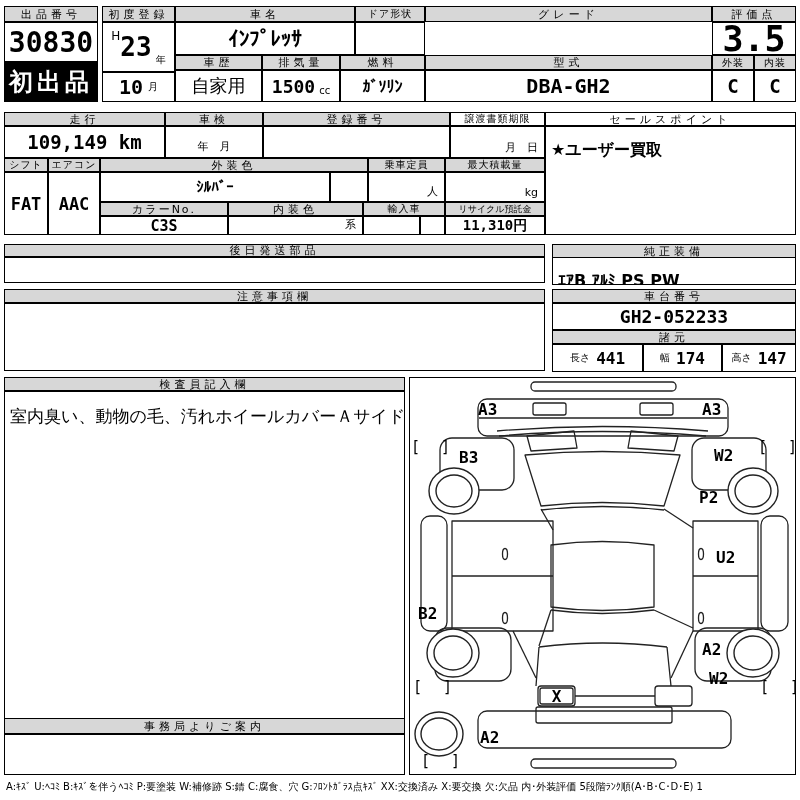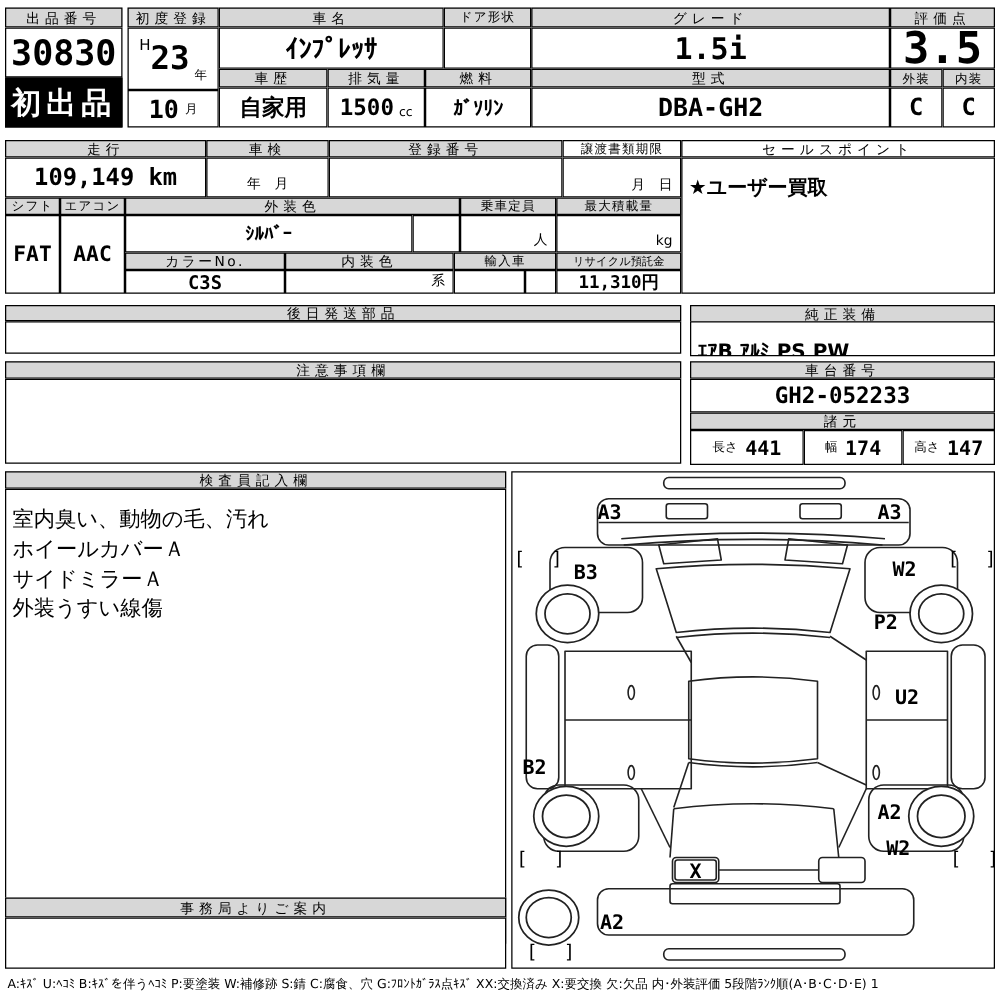--- a/index.html
+++ b/index.html
@@ -52,27 +52,26 @@
       <span class="unit-s" style="margin-left:5px">月</span>
   </div>
 
   <div class="a h" style="left:175px;top:6px;width:180px;height:16px">車名</div>
   <div class="a c" style="left:175px;top:22px;width:180px;height:33px;font-size:21px;font-weight:bold">ｲﾝﾌﾟﾚｯｻ</div>
 
   <div class="a h tight" style="left:355px;top:6px;width:70px;height:16px">ドア形状</div>
   <div class="a c" style="left:355px;top:22px;width:70px;height:33px"></div>
 
   <div class="a h" style="left:425px;top:6px;width:287px;height:16px">グレード</div>
-  <div class="a c num" style="left:425px;top:22px;width:287px;height:33px;font-size:24px">1.5i</div>
 
   <div class="a h" style="left:712px;top:6px;width:84px;height:16px">評価点</div>
   <div class="a c num" style="left:712px;top:22px;width:84px;height:33px;font-size:35px">3.5</div>
 
   <div class="a h" style="left:175px;top:55px;width:87px;height:15px">車歴</div>
-  <div class="a c" style="left:175px;top:70px;width:87px;height:32px;font-size:18px;font-weight:bold">自家用</div>
+  <div class="a c" style="left:175px;top:70px;width:87px;height:32px;font-size:18px;font-weight:normal">自家用</div>
 
   <div class="a h" style="left:262px;top:55px;width:78px;height:15px">排気量</div>
   <div class="a c" style="left:262px;top:70px;width:78px;height:32px">
     <span class="num" style="font-size:18px">1500</span>
       <span class="unit-s" style="margin-left:4px;align-self:flex-end;margin-bottom:5px">cc</span>
   </div>
 
   <div class="a h" style="left:340px;top:55px;width:85px;height:15px">燃料</div>
   <div class="a c" style="left:340px;top:70px;width:85px;height:32px;font-size:16px;font-weight:bold">ｶﾞｿﾘﾝ</div>
 
@@ -147,21 +146,21 @@
   <div class="a c" style="left:643px;top:344px;width:79px;height:28px">
     <span class="spec-label">幅</span>
     <span class="num" style="font-size:16px">174</span>
   </div>
   <div class="a c" style="left:722px;top:344px;width:74px;height:28px">
     <span class="spec-label">高さ</span>
     <span class="num" style="font-size:16px">147</span>
   </div>
 
   <div class="a h" style="left:4px;top:377px;width:401px;height:14px">検査員記入欄</div>
-  <div class="a c tl" style="left:4px;top:391px;width:401px;height:364px;flex-direction:column">
+  <div class="a c tl" style="left:4px;top:391px;width:401px;height:364px;flex-direction:row">
     <div class="insp-line">室内臭い、動物の毛、汚れ</div>
     <div class="insp-line">ホイールカバーＡ</div>
     <div class="insp-line">サイドミラーＡ</div>
     <div class="insp-line">外装うすい線傷</div>
   </div>
 
   <div class="a h" style="left:4px;top:718px;width:401px;height:16px">事務局よりご案内</div>
   <div class="a c" style="left:4px;top:734px;width:401px;height:41px"></div>
 
   <div class="a" style="left:409px;top:377px;width:387px;height:398px;border:1px solid #000">

